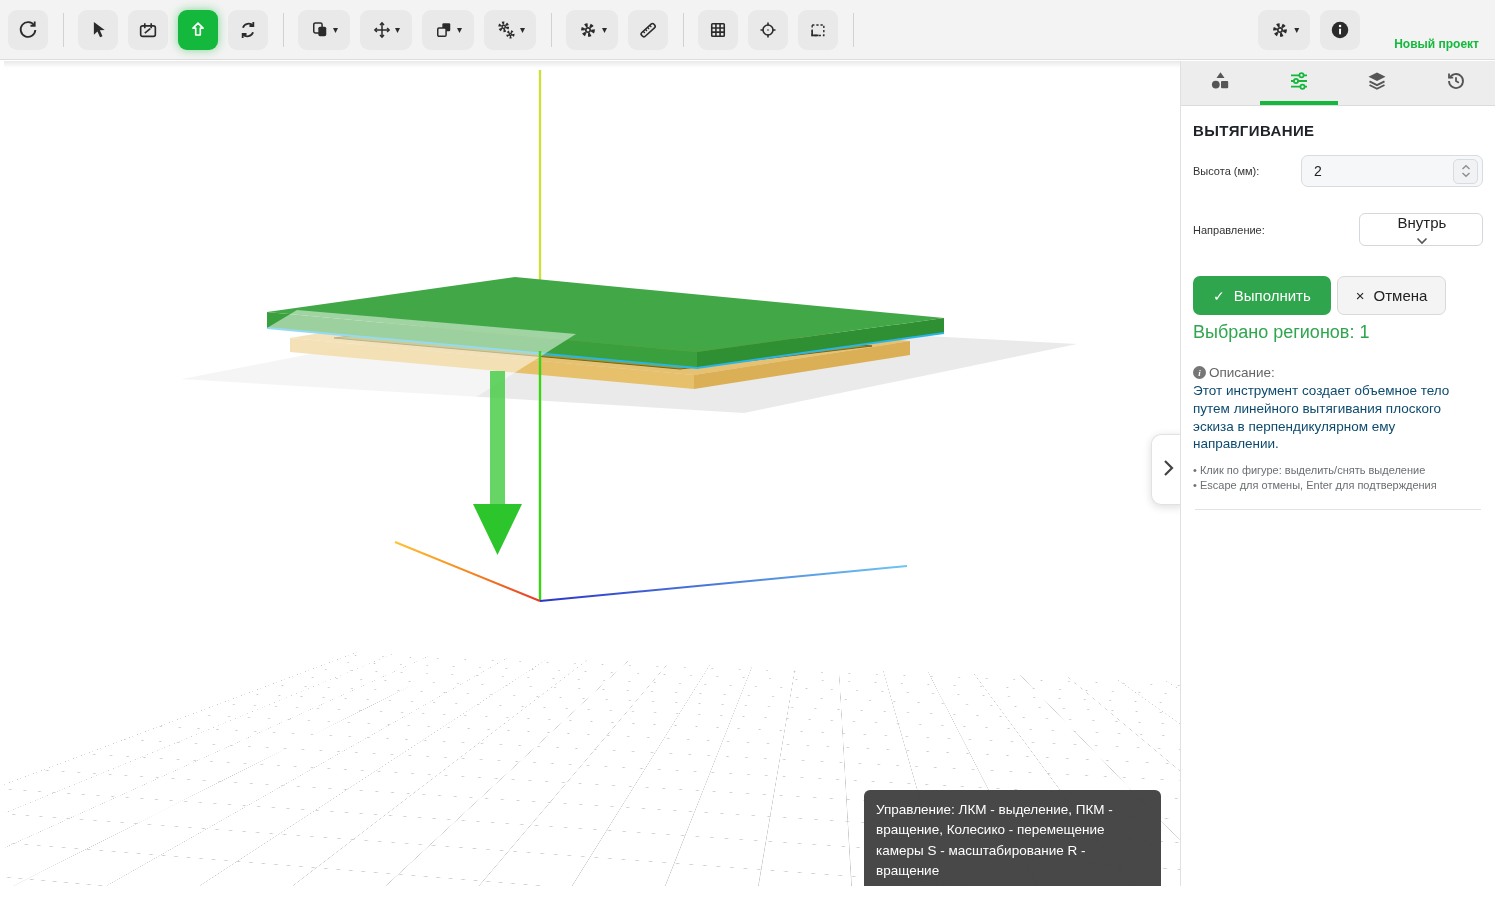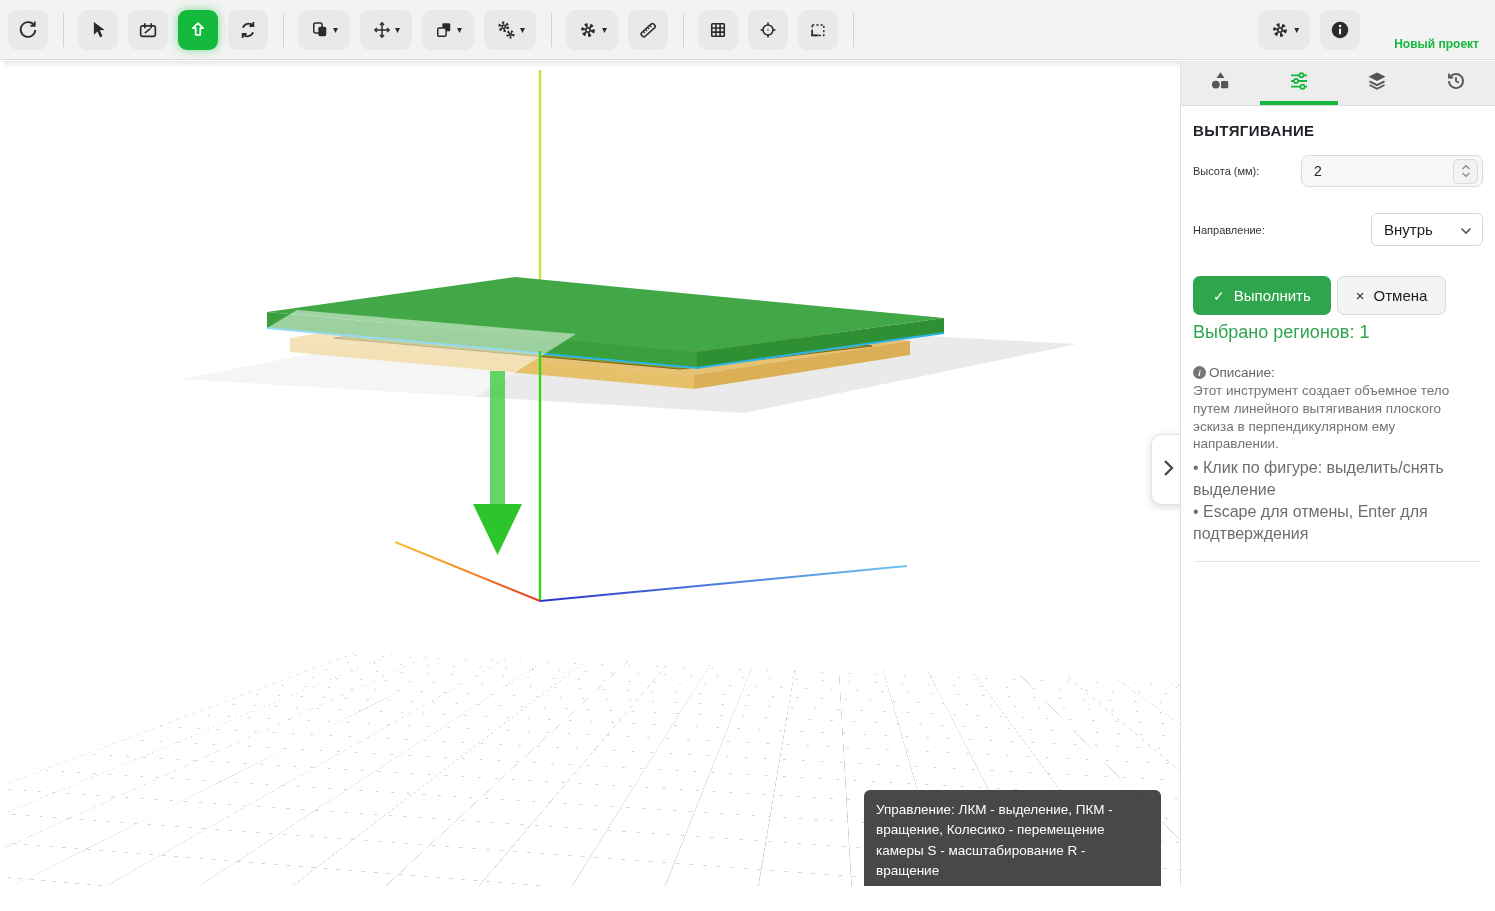--- a/index.html
+++ b/index.html
@@ -86,21 +86,21 @@
   }
   .spinner {
     width:25px; height:25px; border:1px solid #d8dbdf; border-radius:5px; background:#f1f2f3;
     display:flex; flex-direction:column; align-items:center; justify-content:center; gap:1px; cursor:pointer;
   }
   .select {
     height:33px; border:1px solid #d4d7db; border-radius:6px; background:#fff;
     display:flex; align-items:center; justify-content:space-between;
     padding:0 10px 0 12px; font-size:15px; color:#222; cursor:pointer;
   }
-  .select.w-dir { width:112px; }
+  .select.w-dir { width:124px;flex-direction:column; }
   .select.w-op  { width:133px; }
   .btn-row { display:flex; gap:6px; margin:30px 0 7px; }
   .btn-exec {
     height:39px; padding:0 20px; background:#2fa64e; color:#fff; border:none; border-radius:7px;
     font-size:15px; display:flex; align-items:center; gap:9px; cursor:pointer;
     font-family:"Liberation Sans",sans-serif;
   }
   .btn-exec .glyph { font-size:14px; }
   .btn-cancel {
     height:39px; padding:0 18px; background:#f4f4f4; color:#222; border:1px solid #d9d9d9; border-radius:7px;
@@ -108,22 +108,22 @@
     font-family:"Liberation Sans",sans-serif;
   }
   .btn-cancel .glyph { font-size:15px; }
   .selected-regions { color:#2fa64e; font-size:18px; margin-bottom:22px; }
   .desc-title { font-size:13.5px; color:#666; display:flex; align-items:center; gap:3px; margin-top:14px; }
   .info-dot {
     width:13px; height:13px; border-radius:50%; background:#767676; color:#fff;
     font-size:9px; font-weight:700; display:inline-flex; align-items:center; justify-content:center;
     font-family:"Liberation Serif",serif; font-style:italic; flex:none;
   }
-  .desc-text { font-size:13.5px; color:#737373; line-height:1.32; margin:2px 0 4px; }
-  .hints { list-style:none; margin:0 0 15px; padding:0; font-size:16px; color:#6a6f73; line-height:1.38; }
+  .desc-text { font-size:13.5px; color:#0c4a6e; line-height:1.32; margin:2px 0 10px; }
+  .hints { list-style:none; margin:0 0 15px; padding:0; font-size:11px; color:#6a6f73; line-height:1.38; }
   .hints li::before { content:"• "; }
   .panel-divider { border:none; border-top:1px solid #e3e3e3; margin:0 2px; }
 
   
   .statusbar {
     position:absolute; bottom:0; left:0; right:0; height:25px; background:#e9e9e9;
     display:flex; align-items:center; justify-content:flex-end; gap:15px;
     padding-right:16px; font-size:13px; color:#666;
   }
   .sb-divider { color:#b5b5b5; }

